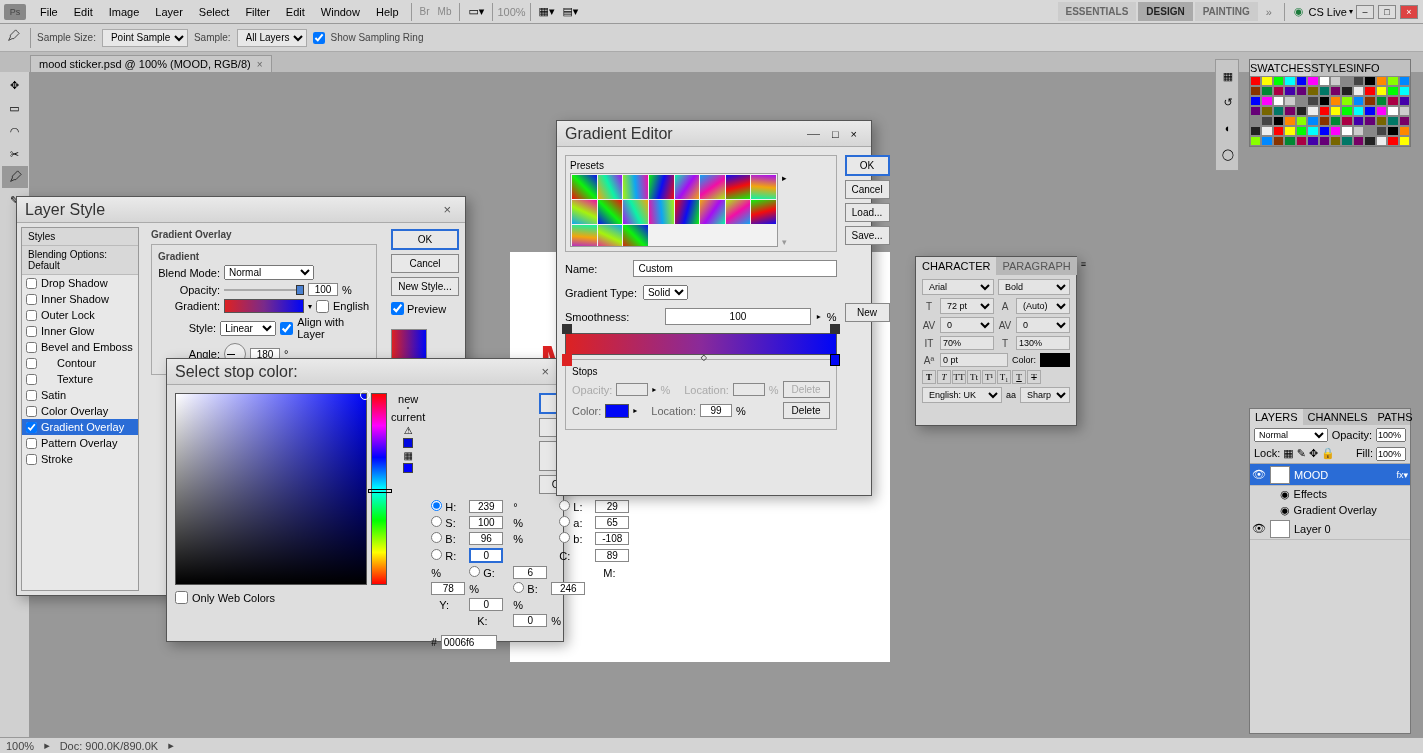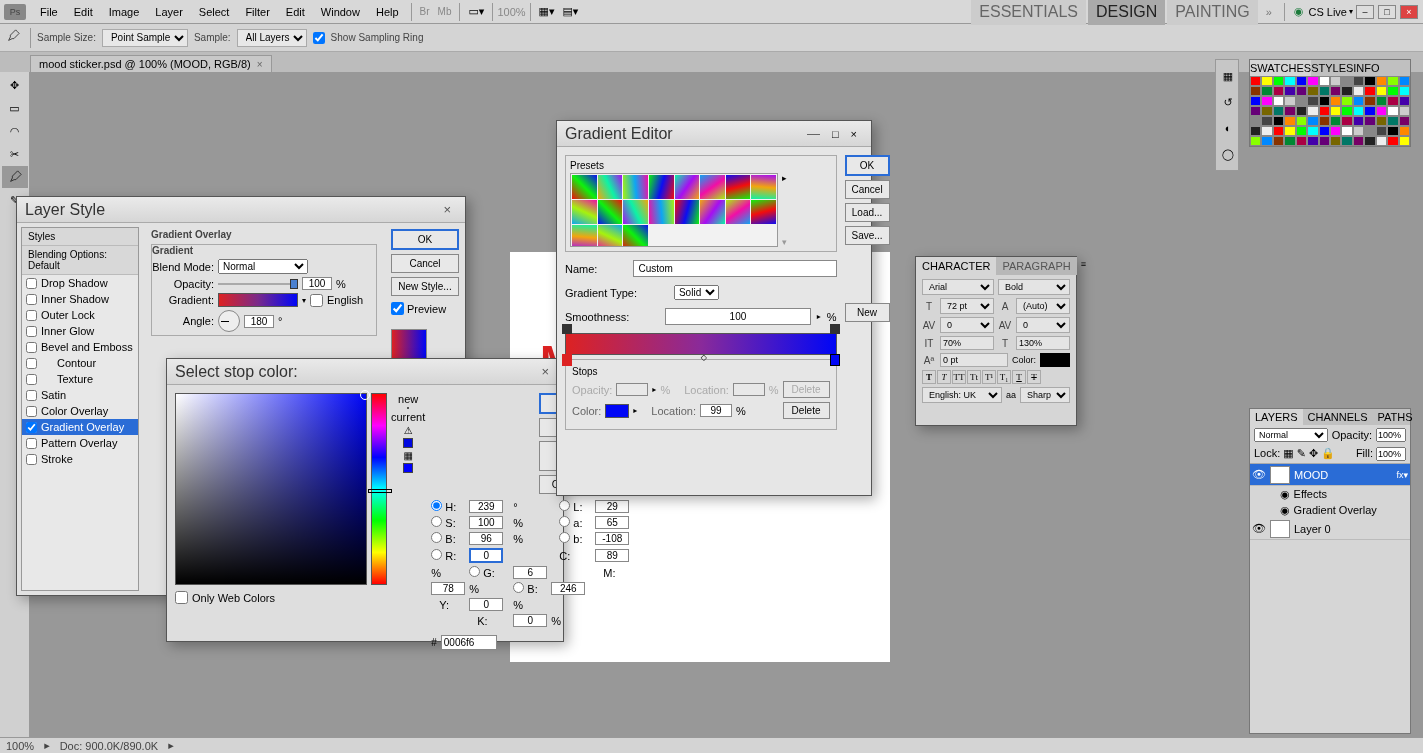--- a/index.html
+++ b/index.html
@@ -4,21 +4,21 @@
 <style>
 * { margin: 0; padding: 0; box-sizing: border-box; font-family: Arial, sans-serif; font-size: 11px; user-select: none; }
 body { background: #b8b8b8; width: 1423px; height: 753px; overflow: hidden; position: relative; }
 
 
 .menubar { background: #d8d8d8; height: 24px; display: flex; align-items: center; padding: 0 4px; border-bottom: 1px solid #999; }
 .menubar .logo { width: 22px; height: 16px; background: #888; margin-right: 6px; border-radius: 2px; font-size: 9px; color: #444; display: flex; align-items: center; justify-content: center; }
 .menubar .menu-item { padding: 4px 8px; cursor: pointer; }
 .menubar .spacer { flex: 1; }
 .menubar .right { display: flex; align-items: center; gap: 2px; }
-.menubar .tab-btn { padding: 4px 8px; background: #ccc; font-size: 16px; color: #666; }
+.menubar .tab-btn { padding: 4px 8px; background: #ccc; font-size: 10px; color: #666; font-weight: bold; }
 .menubar .tab-btn.active { background: #aaa; color: #222; }
 .menubar .sep { width: 0; height: 18px; border-left: 1px solid #999; margin: 0 4px; }
 .menubar .win-btn { width: 18px; height: 14px; border: 1px solid #888; margin: 0 1px; display: flex; align-items: center; justify-content: center; font-size: 9px; background: #ddd; }
 .menubar .win-btn.close { background: #d44; color: #fff; }
 
 
 .optionsbar { background: #d4d4d4; height: 28px; display: flex; align-items: center; padding: 0 6px; border-bottom: 1px solid #aaa; gap: 6px; }
 .optionsbar .tool-ico { width: 18px; height: 18px; display: inline-block; }
 .optionsbar label { font-size: 10px; color: #444; }
 .optionsbar select { font-size: 10px; background: #e8e8e8; border: 1px solid #aaa; height: 18px; padding: 0 0 0 4px; }
@@ -50,21 +50,21 @@
 .ls-styles { width: 118px; border: 1px solid #999; margin: 4px; background: #e8e8e8; display: flex; flex-direction: column; }
 .ls-stylehdr { background: #d8d8d8; border-bottom: 1px solid #bbb; padding: 3px 6px; font-size: 10px; }
 .ls-style-item { padding: 2px 4px; font-size: 10px; display: flex; align-items: center; gap: 4px; }
 .ls-style-item.sel { background: #2a6cd6; color: #fff; }
 .ls-style-item input { width: 11px; height: 11px; }
 .ls-main { flex: 1; padding: 6px 8px; position: relative; }
 .ls-btns { width: 80px; display: flex; flex-direction: column; gap: 4px; padding: 6px; }
 .btn { background: #e8e8e8; border: 1px solid #888; padding: 3px 6px; font-size: 10px; text-align: center; cursor: pointer; }
 .btn.primary { border: 2px solid #2a6cd6; }
 .fieldset-label { font-size: 10px; font-weight: bold; color: #444; }
-.fieldset { border: 1px solid #aaa; margin: 4px 0; }
+.fieldset { border: 1px solid #aaa; margin: 4px 0; padding: 6px; }
 .ls-row { display: flex; align-items: center; gap: 4px; margin: 3px 0; font-size: 10px; }
 .ls-row label { width: 62px; text-align: right; }
 .ls-row select { flex: 0 0 90px; font-size: 10px; }
 .ls-row input[type=text] { width: 30px; font-size: 10px; text-align: center; border: 1px solid #888; }
 .grad-swatch { width: 80px; height: 14px; background: linear-gradient(90deg,#d22,#7a2a8a,#0006f6); border: 1px solid #555; }
 .angle-wheel { width: 22px; height: 22px; border: 1px solid #888; border-radius: 50%; position: relative; background: #eee; }
 .angle-wheel::after { content: ''; position: absolute; width: 8px; height: 1px; background: #000; top: 10px; left: 2px; }
 .slider { flex: 1; height: 2px; background: #aaa; position: relative; max-width: 80px; }
 .slider .thumb { position: absolute; right: 0; top: -4px; width: 8px; height: 10px; background: #4a80d0; border: 1px solid #333; }
 
@@ -87,21 +87,21 @@
 .grad-editor { left: 556px; top: 120px; width: 316px; height: 376px; background: #e6e6e6; }
 .ge-body { padding: 8px; display: flex; gap: 8px; height: calc(100% - 26px); }
 .ge-left { flex: 1; }
 .ge-right { width: 60px; display: flex; flex-direction: column; gap: 4px; }
 .ge-presets { border: 1px solid #aaa; padding: 4px; }
 .ge-presets-label { font-size: 10px; margin-bottom: 2px; }
 .ge-preset-grid { width: 208px; height: 74px; background: #f2f2f2; border: 1px solid #999; display: grid; grid-template-columns: repeat(8, 1fr); grid-auto-rows: 24px; gap: 1px; padding: 1px; overflow: hidden; }
 .ge-preset { background: linear-gradient(45deg,#f80,#d22,#80f); }
 .ge-row { display: flex; align-items: center; gap: 6px; margin: 8px 0; font-size: 10px; }
 .ge-row input[type=text] { flex: 1; font-size: 10px; border: 1px solid #888; padding: 2px 4px; margin-left: 30px; }
-.ge-row select { font-size: 10px; margin-left: 31px; }
+.ge-row select { font-size: 10px; }
 .ge-row .numin { width: 32px; text-align: center; }
 .grad-bar { height: 22px; border: 1px solid #555; background: linear-gradient(90deg,#d22 0%, #8a2a9a 50%, #0006f6 100%); margin: 6px 0 4px; position: relative; }
 .grad-bar .ostop { position: absolute; top: -10px; width: 10px; height: 10px; background: #333; }
 .grad-bar .cstop { position: absolute; bottom: -12px; width: 10px; height: 12px; background: #333; }
 .ge-stops { border: 1px solid #aaa; padding: 6px; font-size: 10px; }
 .ge-stops .srow { display: flex; align-items: center; gap: 4px; margin: 4px 0; }
 .ge-stops .srow input[type=text] { width: 32px; text-align: center; border: 1px solid #888; font-size: 10px; }
 .ge-stops .srow .sw { width: 24px; height: 14px; background: #0006f6; border: 1px solid #555; }
 .ge-stops .srow label { color: #666; }
 .ge-stops .srow .disabled { color: #aaa; }
@@ -469,20 +469,26 @@
           <span>%</span>
         </div>
         <div class="ls-row">
           <label>Gradient:</label>
           <div class="grad-swatch"></div>
             <span style="font-size:8px">▾</span>
           <input type="checkbox" style="">
           <span>English</span>
         </div>
         <div class="ls-row">
+          <label>Style:</label>
+          <select style="flex:0 0 56px"><option>Linear</option></select>
+          <input type="checkbox" checked="" style="">
+          <span>Align with Layer</span>
+        </div>
+        <div class="ls-row">
           <label>Angle:</label>
           <div class="angle-wheel"></div>
           <input type="text" value="180" style="">
           <span>°</span>
         </div>
       </div>
     </div>
     <div class="ls-btns">
       <div class="btn primary">OK</div>
       <div class="btn">Cancel</div>

